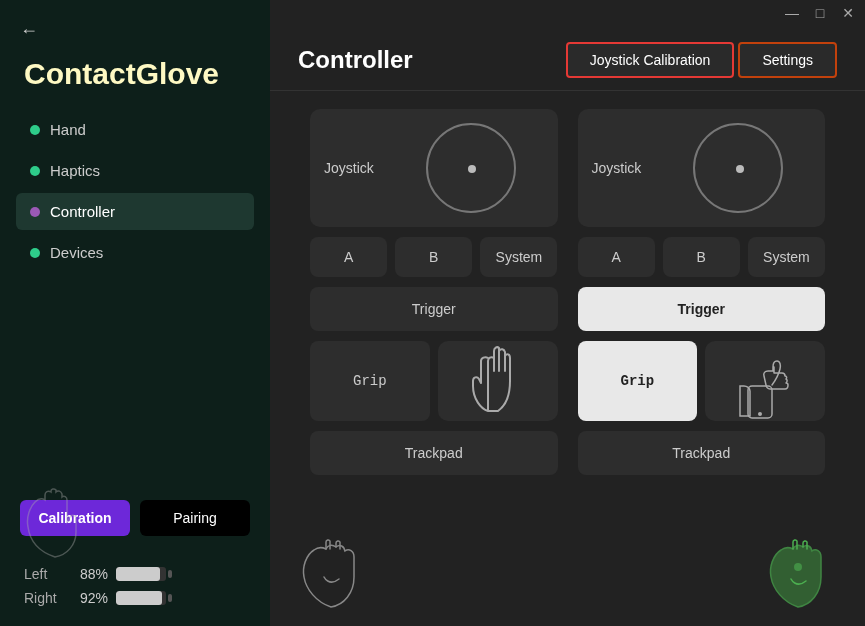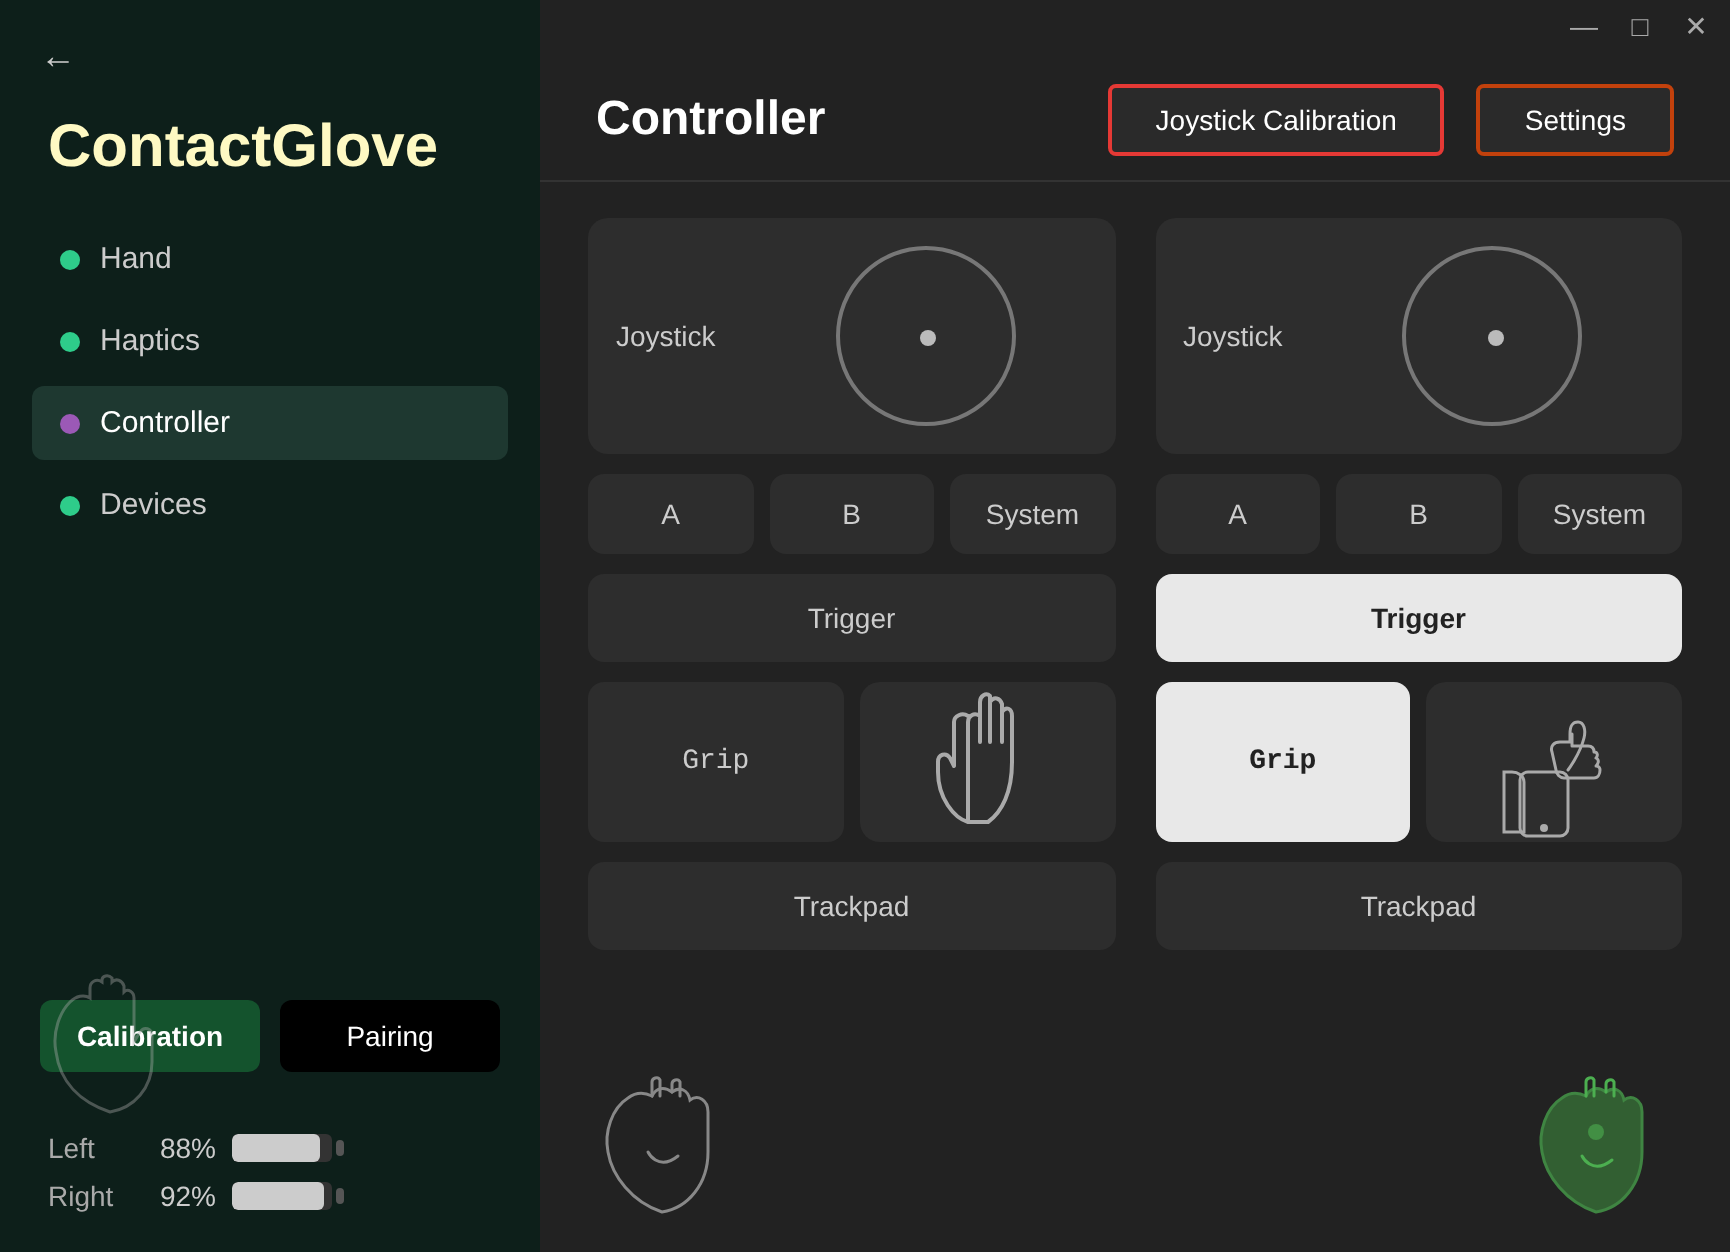--- a/index.html
+++ b/index.html
@@ -77,21 +77,21 @@
       padding: 10px 0;
       background: #000000;
       border: none;
       border-radius: 6px;
       color: #fff;
       font-size: 14px;
       cursor: pointer;
       text-align: center;
     }
     .sidebar-btn.active {
-      background: #14532d;
+      background: #6d28d9;
       font-weight: 600;
     }
 
     .sidebar-footer {
       padding: 16px 24px 20px;
       display: flex;
       flex-direction: column;
       gap: 8px;
     }
     .battery-row {
@@ -144,21 +144,21 @@
       padding: 22px 28px 12px;
       border-bottom: 1px solid #333;
     }
     .main-title {
       font-size: 24px;
       font-weight: 600;
       color: #fff;
     }
     .main-tabs {
       display: flex;
-      gap: 12px;
+      gap: 0;
       align-items: center;
     }
     .main-tab {
       padding: 8px 22px;
       background: #2a2a2a;
       border: 2px solid #c2410c;
       border-radius: 4px;
       cursor: pointer;
       font-size: 14px;
       color: #ffffff;
@@ -180,21 +180,21 @@
       display: flex;
       align-items: center;
       justify-content: center;
     }
 
     
     .controller-grid {
       display: grid;
       grid-template-columns: 1fr 1fr;
       gap: 20px;
-      padding: 18px 24px;
+      padding: 18px 40px;
       flex: 1;
     }
 
     .ctrl-section {
       display: flex;
       flex-direction: column;
       gap: 10px;
     }
 
     

